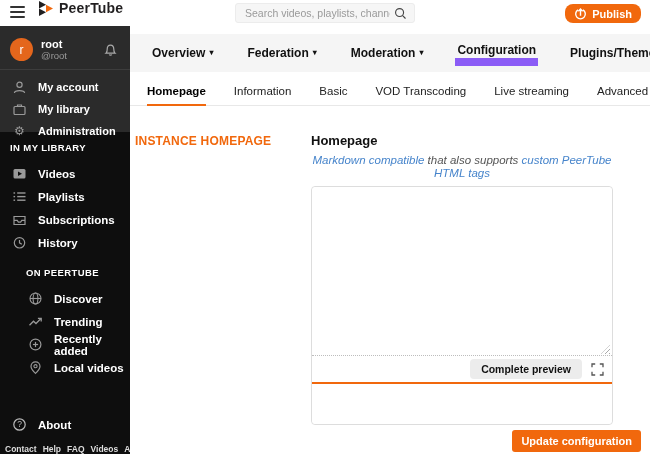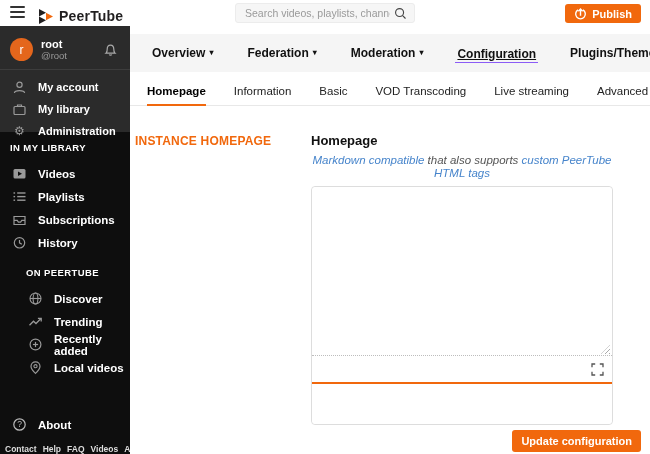--- a/index.html
+++ b/index.html
@@ -5,30 +5,30 @@
   * { margin:0; padding:0; box-sizing:border-box; }
   html,body { background:#fff; }
   .page {
     position:relative; width:650px; height:454px; overflow:hidden;
     font-family:"Liberation Sans", sans-serif; background:#fff; color:#111;
   }
   
   .header { position:absolute; top:0; left:0; width:650px; height:26px; background:#fff; z-index:3; }
   .hamburger { position:absolute; left:10px; top:6px; width:15px; cursor:pointer; }
   .hamburger i { display:block; width:15px; height:2px; background:#333; margin-bottom:3px; border-radius:1px; }
-  .brand-wrap { position:absolute; left:38px; top:8px; display:flex; align-items:center; gap:6px; cursor:pointer; }
+  .brand-wrap { position:absolute; left:38px; top:0; display:flex; align-items:center; gap:6px; cursor:pointer; }
   .brand { font-size:14px; font-weight:700; color:#211f20; letter-spacing:.2px; }
   .search-box { position:absolute; left:235px; top:3px; width:180px; height:20px; background:#f6f6f6;
     border:1px solid #ececec; border-radius:3px; display:flex; align-items:center; }
   .search-box input { flex:1; height:100%; border:0; background:transparent; outline:none;
     font-family:inherit; font-size:10.5px; color:#333; padding-left:9px; }
   .search-box input::placeholder { color:#9a9a9a; }
   .search-box .mag { display:flex; align-items:center; padding:0 7px 0 4px; cursor:pointer; }
   .publish-btn { position:absolute; right:9px; top:4px; height:19px; background:#F1680D; border:0; cursor:pointer;
-    border-radius:3px; color:#fff; font-family:inherit; font-weight:700; font-size:11px;
+    border-radius:8px; color:#fff; font-family:inherit; font-weight:700; font-size:11px;
     display:flex; align-items:center; gap:5px; padding:0 9px; }
   
   .sidebar { position:absolute; top:26px; left:0; width:130px; height:428px; background:#0e0e0e; color:#fff; overflow:hidden; }
   .user-block { background:#2b2b2b; padding:12px 10px 0; height:106px; position:relative; }
   .user-row { display:flex; align-items:center; }
   .avatar { width:23px; height:23px; border-radius:50%; background:#e4661c; color:#fff;
     display:flex; align-items:center; justify-content:center; font-size:12px; font-weight:400; flex:0 0 23px; cursor:pointer; }
   .user-names { margin-left:8px; }
   .user-name { font-size:11px; font-weight:700; line-height:12px; }
   .user-handle { font-size:9.5px; color:#9b9b9b; line-height:11px; }
@@ -43,21 +43,21 @@
   .side-item { display:flex; align-items:center; height:23px; gap:11px; padding-left:12px; cursor:pointer; }
   .side-item .lbl { font-size:11.5px; font-weight:600; color:#fff; }
   .about-item { margin-top:34px; }
   .side-footer { display:flex; gap:6px; margin:8px 0 0 5px; }
   .side-footer a { font-size:8.5px; font-weight:700; color:#ddd; text-decoration:none; cursor:pointer; }
   
   .main { position:absolute; top:26px; left:130px; width:520px; height:428px; background:#fff; overflow:hidden; }
   .admin-nav { margin-top:8px; height:38px; background:#f5f5f5; display:flex; align-items:center; padding-left:20px; gap:30px; }
   .admin-nav .nav-item { font-size:12px; font-weight:600; color:#111; text-decoration:none; cursor:pointer;
     display:flex; align-items:center; gap:4px; padding:3px 2px; }
-  .admin-nav .nav-item.active { font-weight:700; border-bottom:1px solid #8b5cf6; padding-bottom:1px;text-decoration:underline; }
+  .admin-nav .nav-item.active { font-weight:700; border-bottom:8px solid #8b5cf6; padding-bottom:1px; }
   .admin-nav .caret { font-size:8px; line-height:8px; color:#111; }
   .tabs { margin-top:13px; display:flex; gap:28px; padding-left:17px; border-bottom:1px solid #e8e8e8; }
   .tab { font-size:11.5px; font-weight:500; color:#222; padding-bottom:7px; cursor:pointer; text-decoration:none; }
   .tab.active { font-weight:700; color:#000; border-bottom:2px solid #F1680D; margin-bottom:-1px; }
   .content { display:flex; margin-top:28px; }
   .label-col { width:181px; padding-left:5px; flex:0 0 181px; }
   .section-label { color:#F1680D; font-weight:700; font-size:12px; letter-spacing:.2px; }
   .field-col { flex:1; padding-right:37px; }
   .field-title { font-size:13px; font-weight:700; color:#111; line-height:14px; }
   .hint { margin-top:6px; font-size:11.5px; font-style:italic; line-height:13px;text-align:center; }
@@ -311,20 +311,21 @@
       </div>
       <div class="field-col">
         <div class="field-title">Homepage</div>
         <div class="hint">
           <a>Markdown compatible</a><span class="mid"> that also supports </span><a>custom PeerTube HTML tags</a>
         </div>
         <div class="editor">
           <textarea style=""></textarea>
           <span class="resize-handle"></span>
           <div class="preview-row">
+            <button class="preview-btn">Complete preview</button>
             <button class="expand-btn">
               <svg width="13" height="13" viewBox="0 0 13 13">
                 <path d="M1,4.2 V1 H4.2 M8.8,1 H12 V4.2 M12,8.8 V12 H8.8 M4.2,12 H1 V8.8" fill="none" stroke="#555" stroke-width="1.3"></path>
               </svg>
             </button>
           </div>
           <div class="preview-pane"></div>
         </div>
       </div>
     </div>

